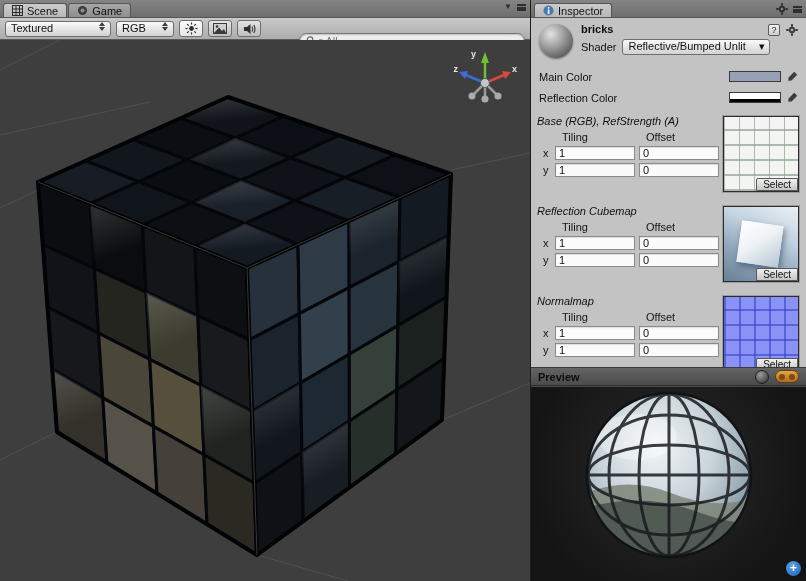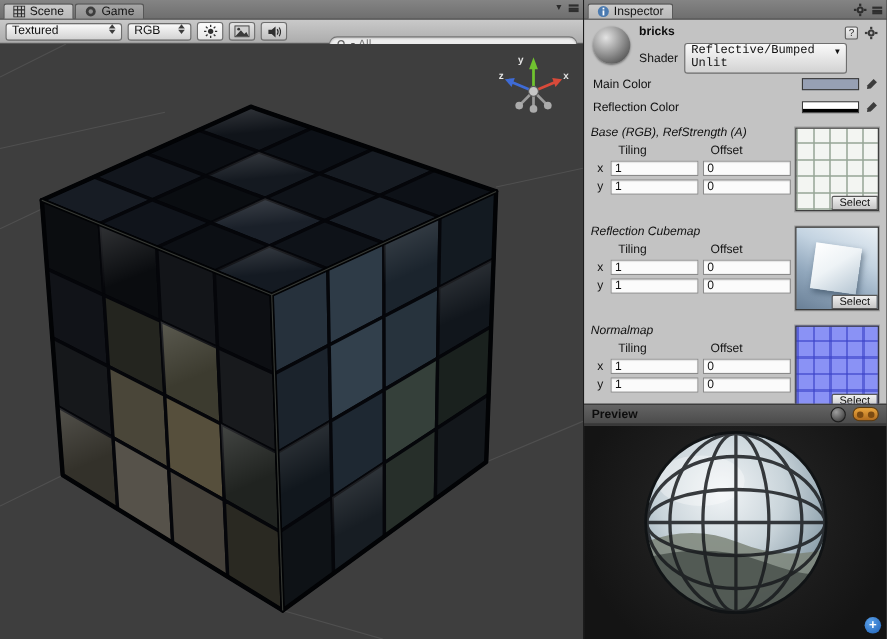--- a/index.html
+++ b/index.html
@@ -55,21 +55,21 @@
   
   #inspector-body{position:absolute;top:18px;left:0;width:275px;height:349px;background:#c3c3c3;
     padding:3px 6px 0 6px;overflow:hidden;}
   #material-header{position:relative;height:42px;}
   .mat-sphere{position:absolute;left:2px;top:3px;width:34px;height:34px;border-radius:50%;
     background:radial-gradient(circle at 35% 30%,#e3e3e3,#969696 45%,#4a4a4a 88%);
     box-shadow:0 1px 2px rgba(0,0,0,.45);}
   .mat-info{margin-left:44px;padding-top:2px;}
   .mat-name{font-weight:bold;font-size:11px;color:#0e0e0e;}
   .shader-row{display:flex;align-items:center;margin-top:4px;gap:6px;}
-  .shader-dropdown{width:148px;height:28px;justify-content:space-between;font-family:Liberation Mono, monospace;}
+  .shader-dropdown{width:148px;height:16px;justify-content:space-between;}
   .mat-icons{position:absolute;right:2px;top:3px;display:flex;gap:6px;align-items:center;}
   .help-ic{width:12px;height:12px;border-radius:2px;background:linear-gradient(#f2f2f2,#cfcfcf);
     border:1px solid #5c5c5c;font-size:9px;display:flex;align-items:center;justify-content:center;color:#2a2a2a;}
 
   .prop-row{display:flex;align-items:center;height:15px;margin:6px 2px 0 2px;}
   .prop-label{flex:1;color:#101010;}
   .swatch{width:52px;height:11px;border:1px solid #3a3a3a;position:relative;background:#fff;}
   .swatch.alpha::after{content:"";position:absolute;left:0;right:0;bottom:0;height:3px;background:#000;}
   .eyedrop{margin-left:6px;display:flex;align-items:center;}
 

